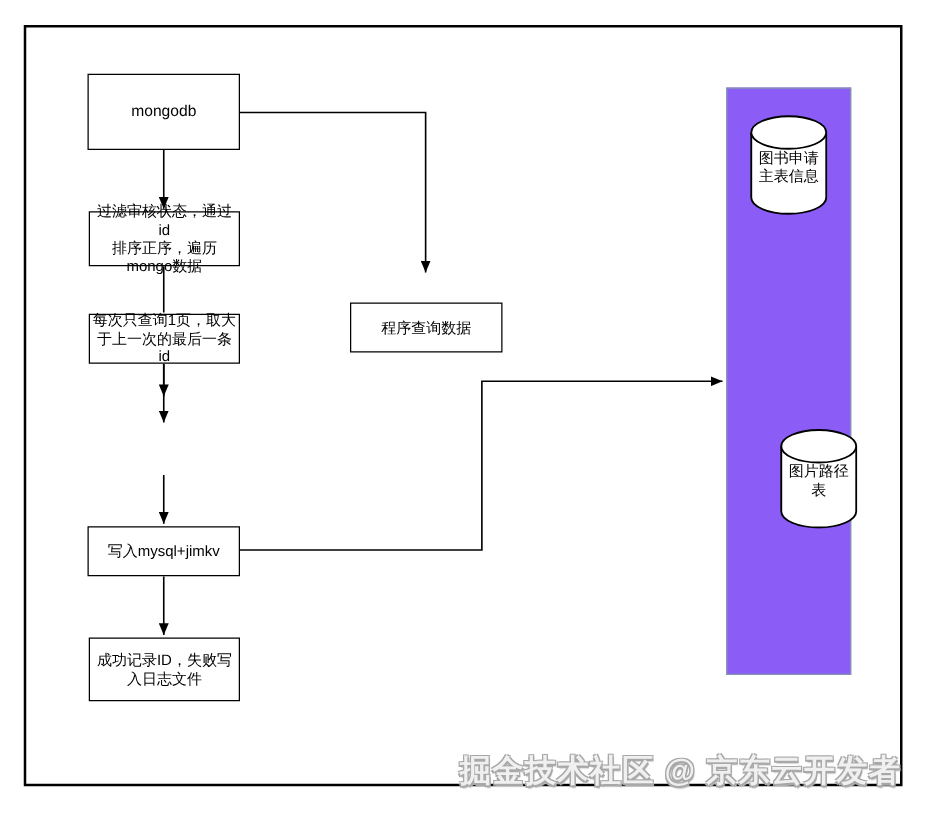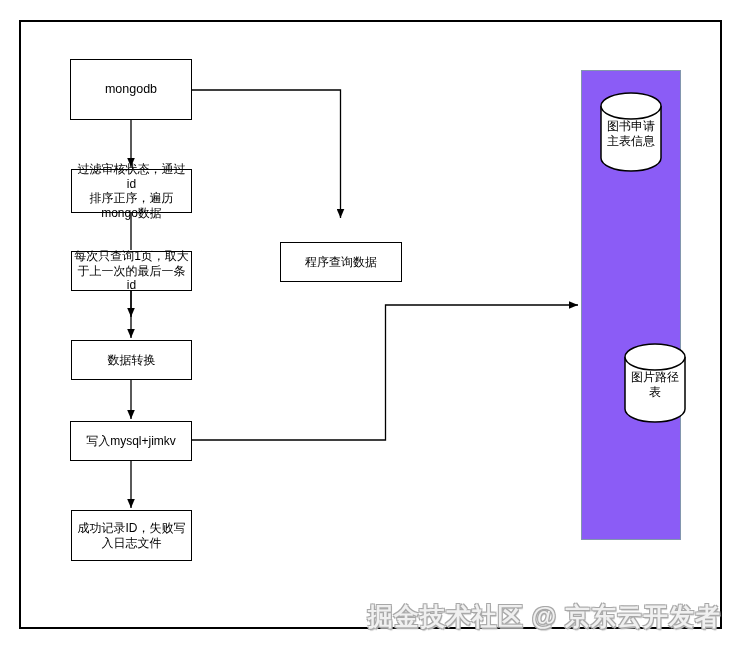--- a/index.html
+++ b/index.html
@@ -79,23 +79,20 @@
     <span>过滤审核状态，通过id
 排序正序，遍历
 mongo数据</span>
   </div>
 
   <div class="node" style="left:71px;top:251px;width:121px;height:40px;">
     <span>每次只查询1页，取大
 于上一次的最后一条id</span>
   </div>
 
-  <div class="node" style="left:71px;top:340px;width:121px;height:40px;">
-    <span>数据转换</span>
-  </div>
 
   <div class="node" style="left:70px;top:421px;width:122px;height:40px;text-align:right;">
     <span>写入mysql+jimkv</span>
   </div>
 
   <div class="node" style="left:71px;top:510px;width:121px;height:51px;">
     <span>成功记录ID，失败写
 入日志文件</span>
   </div>
 

